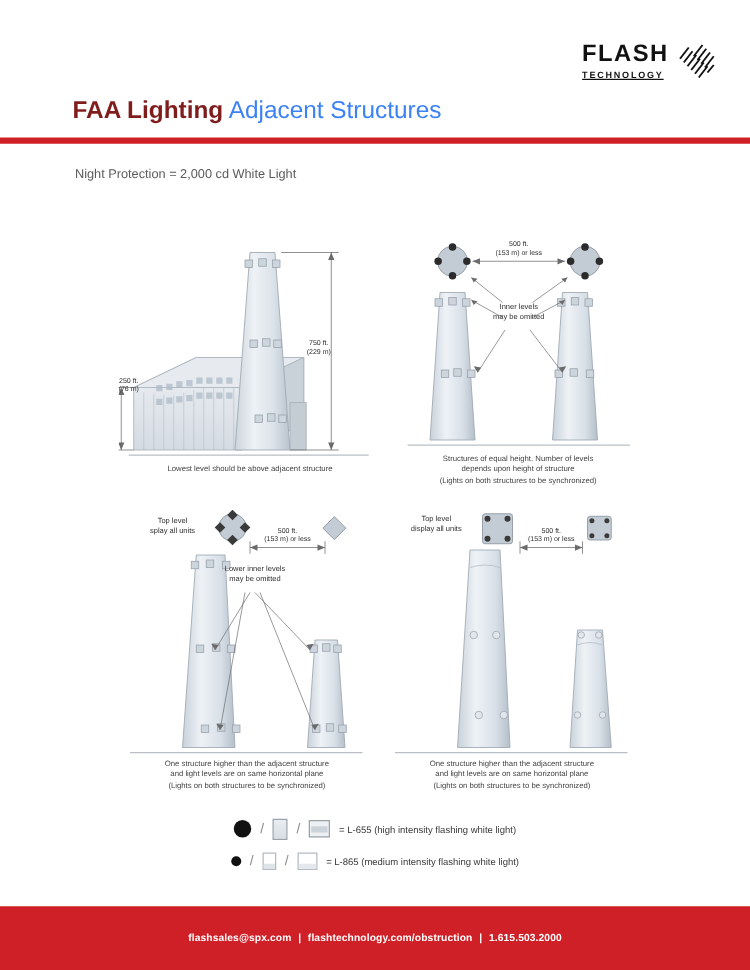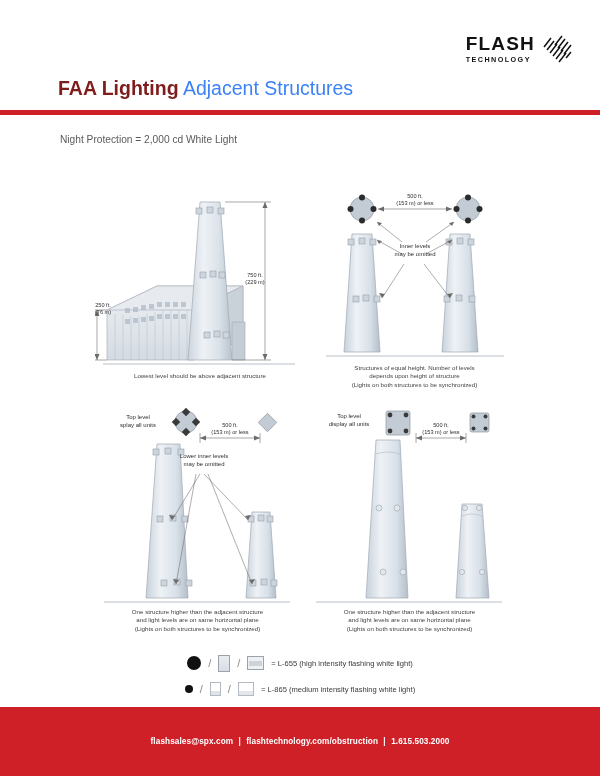--- a/index.html
+++ b/index.html
@@ -10,21 +10,21 @@
     color:#4a4a4a;
     position:relative;
     overflow:hidden;
   }
   .page{position:absolute;inset:0;background:#fff;}
 
   
   .logo{position:absolute;right:28px;top:34px;display:flex;align-items:flex-start;gap:7px;}
   .logo-words{display:flex;flex-direction:column;align-items:flex-start;line-height:1;text-align:right;}
   .logo-flash{font-size:19px;font-weight:bold;letter-spacing:1.2px;color:#111;font-family:"Liberation Sans",sans-serif;}
-  .logo-tech{font-size:7.2px;font-weight:bold;letter-spacing:1.45px;color:#111;margin-top:3px;}
+  .logo-tech{font-size:7.2px;font-weight:bold;letter-spacing:1.45px;color:#111;margin-top:3px;text-decoration:underline;}
   .logo-mark{width:30px;height:30px;margin-top:1px;}
 
   .title{position:absolute;left:58px;top:77px;font-size:19.5px;white-space:nowrap;}
   .title b{font-weight:bold;color:#7f1d1d;}
   .title span{color:#3b82f6;}
 
   .rule{position:absolute;left:0;right:0;top:110px;height:5px;background:#cf2027;}
 
   
   .intro{position:absolute;left:60px;top:133px;font-size:10.2px;line-height:14.4px;color:#5a5a5a;}
@@ -44,21 +44,21 @@
   .dot-sm{width:8px;height:8px;border-radius:50%;background:#111;}
   .fix-a{width:10px;height:15px;border:1px solid #9aa3ab;background:linear-gradient(#e9edf1,#d7dde3);}
   .fix-b{width:15px;height:12px;border:1px solid #9aa3ab;background:#eef1f4;position:relative;}
   .fix-b::after{content:"";position:absolute;left:1px;right:1px;top:4px;height:5px;background:#ccd3da;}
   .fix-c{width:9px;height:12px;border:1px solid #b3bac1;background:#fff;position:relative;}
   .fix-c::after{content:"";position:absolute;left:0;right:0;bottom:0;height:4px;background:#dfe4e9;}
   .fix-d{width:14px;height:12px;border:1px solid #b3bac1;background:#fff;position:relative;}
   .fix-d::after{content:"";position:absolute;left:0;right:0;bottom:0;height:4px;background:#e4e8ec;}
 
   
-  .footer{position:absolute;left:0;right:0;bottom:0;height:69px;background:#cf2027;color:#fff;
+  .footer{position:absolute;left:0;right:0;bottom:0;height:51px;background:#cf2027;color:#fff;
           display:flex;flex-direction:column;align-items:center;justify-content:center;gap:7px;}
   .f1{font-size:8.2px;font-weight:bold;letter-spacing:.1px;}
   .f2{font-size:7.4px;font-weight:bold;}
   .f1 .sep{font-weight:bold;padding:0 3px;}
 </style>
 </head>
 <body>
 
 <div class="page">
 

